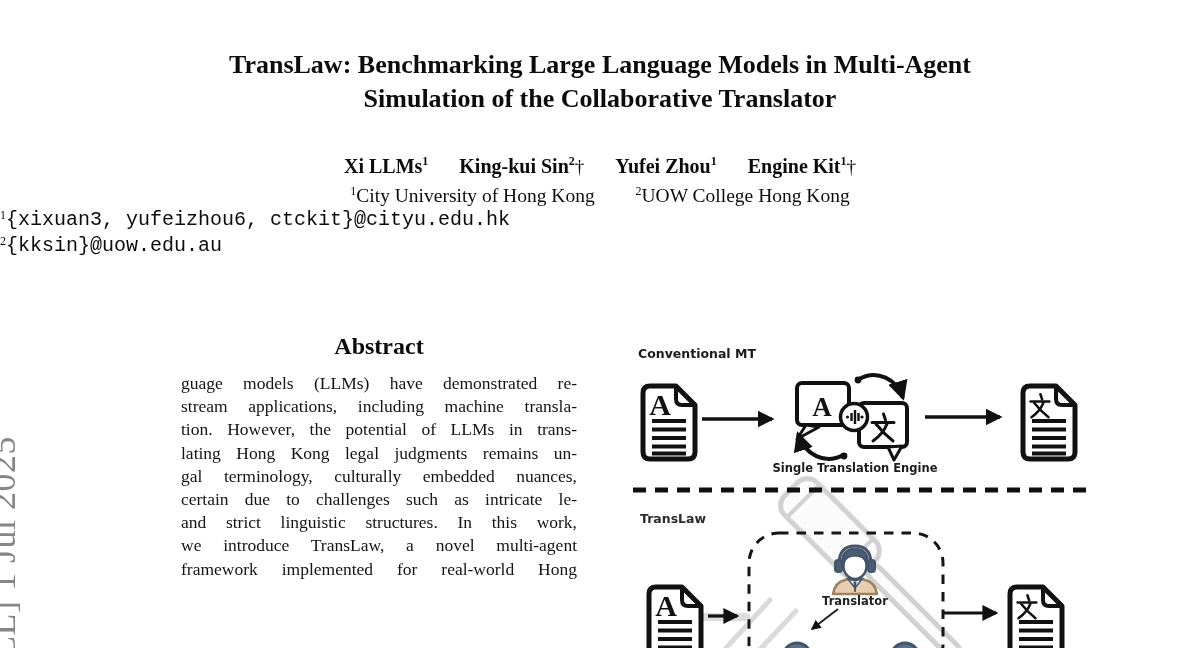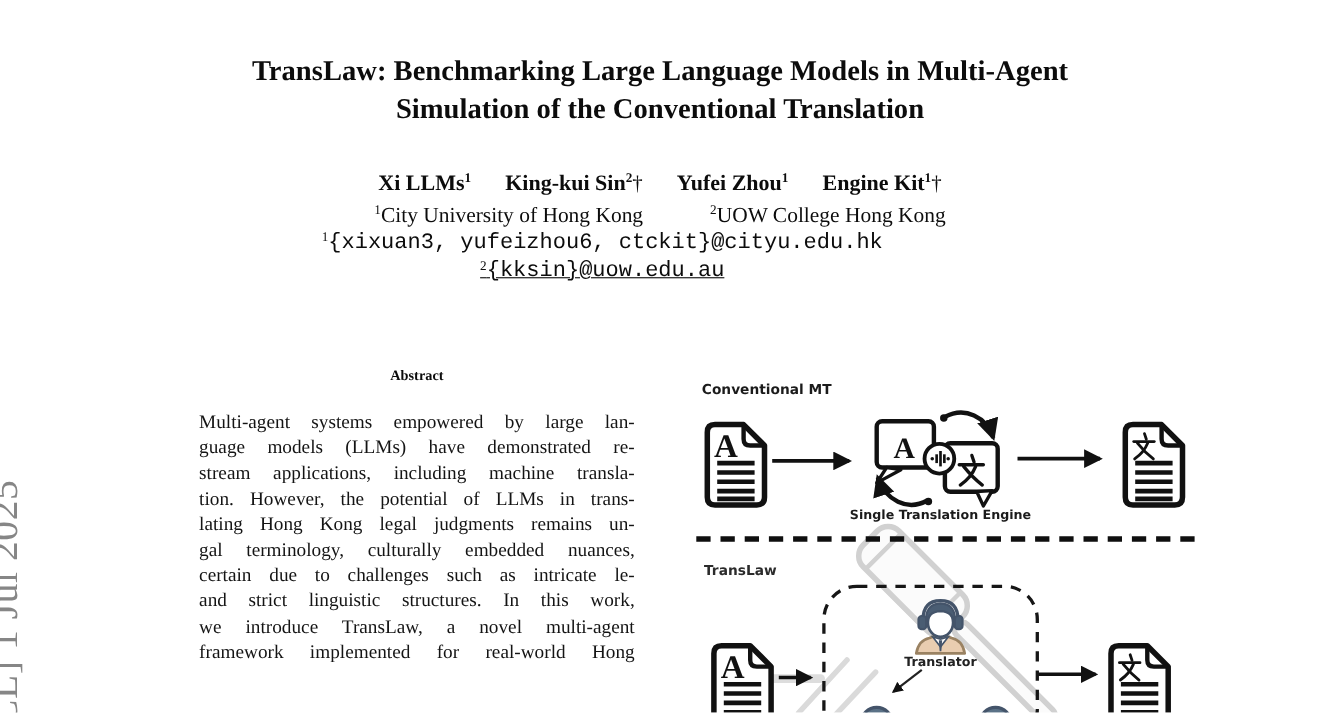--- a/index.html
+++ b/index.html
@@ -23,72 +23,71 @@
     position:absolute; top:154px; left:0; width:1200px; text-align:center;
     font-size:20px; font-weight:bold; color:#0c0c0c;
   }
   .author { margin:0 13px; white-space:nowrap; }
   .author sup { font-size:12px; }
   .a-dag { font-weight:normal; font-size:19px; }
   .affils {
     position:absolute; top:183px; left:0; width:1200px; text-align:center;
     font-size:19.5px; color:#0c0c0c;
   }
-  .affil { margin:0 28px; white-space:nowrap; }
+  .affil { margin:0 18px; white-space:nowrap; }
   .affil sup { font-size:12px; }
   .email-line {
-    position:absolute; left:0; width:1095px; text-align:center; color:#0c0c0c;
+    position:absolute; left:0; width:1095px; text-align:left; color:#0c0c0c;
   }
   .email-1 { top:208px; }
-  .email-2 { top:234px;text-decoration:underline; }
+  .email-2 { top:234px; }
   .email-line sup { font-size:12px; font-family:"Liberation Serif", serif; }
   .mono { font-family:"Liberation Mono", monospace; font-size:20px; }
   .abs-head {
     position:absolute; top:333px; left:181px; width:396px; text-align:center;
-    font-size:13px; font-weight:bold; color:#0c0c0c;
+    font-size:24px; font-weight:bold; color:#0c0c0c;
   }
   .abs-body {
     position:absolute; top:372px; left:181px; width:396px;
     font-size:17.5px; color:#141414;
   }
   .abs-line { line-height:23.2px; text-align:justify; text-align-last:justify; }
   .figure { position:absolute; left:0; top:0; }
   .fig-label { font-family:"DejaVu Sans", sans-serif; font-weight:bold; }
   .doc-letter { font-family:"Liberation Serif", serif; font-weight:bold; }
 </style>
 </head>
 <body>
 
 <div class="page">
 
   <div class="arxiv-side">CL] 1 Jul 2025</div>
 
   <h1 class="title">
     <span class="t-line">TransLaw: Benchmarking Large Language Models in Multi-Agent</span>
-    <span class="t-line">Simulation of the Conventional Translation</span>
+    <span class="t-line">Simulation of the Collaborative Translator</span>
   </h1>
 
   <div class="authors">
     <span class="author"><span>Xi LLMs</span><sup>1</sup><span class="a-dag"></span></span>
     <span class="author"><span>King-kui Sin</span><sup>2</sup><span class="a-dag">†</span></span>
     <span class="author"><span>Yufei Zhou</span><sup>1</sup><span class="a-dag"></span></span>
     <span class="author"><span>Engine Kit</span><sup>1</sup><span class="a-dag">†</span></span>
   </div>
 
   <div class="affils">
     <span class="affil"><sup>1</sup><span>City University of Hong Kong</span></span>
     <span class="affil"><sup>2</sup><span>UOW College Hong Kong</span></span>
   </div>
 
   <div class="email-line email-1"><sup>1</sup><span class="mono">{xixuan3, yufeizhou6, ctckit}@cityu.edu.hk</span></div>
   <div class="email-line email-2"><sup>2</sup><span class="mono">{kksin}@uow.edu.au</span></div>
 
   <div class="abs-head">Abstract</div>
   <div class="abs-body">
-    <div class="abs-line">Multi-agent systems empowered by large lan-</div>
     <div class="abs-line">guage models (LLMs) have demonstrated re-</div>
     <div class="abs-line">stream applications, including machine transla-</div>
     <div class="abs-line">tion. However, the potential of LLMs in trans-</div>
     <div class="abs-line">lating Hong Kong legal judgments remains un-</div>
     <div class="abs-line">gal terminology, culturally embedded nuances,</div>
     <div class="abs-line">certain due to challenges such as intricate le-</div>
     <div class="abs-line">and strict linguistic structures. In this work,</div>
     <div class="abs-line">we introduce TransLaw, a novel multi-agent</div>
     <div class="abs-line">framework implemented for real-world Hong</div>
   </div>

